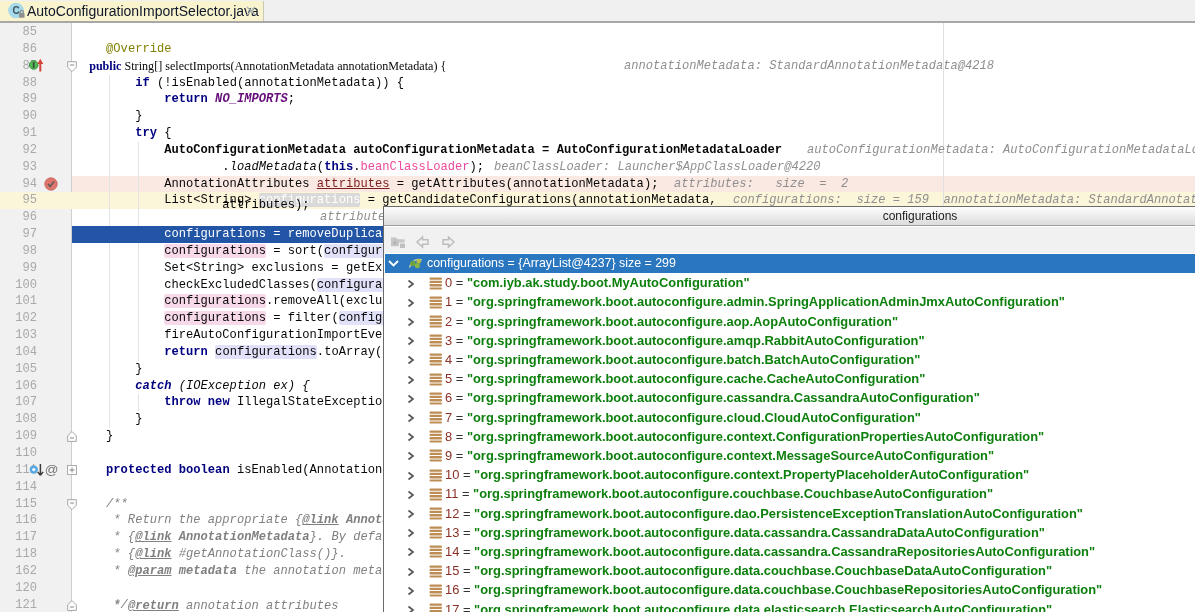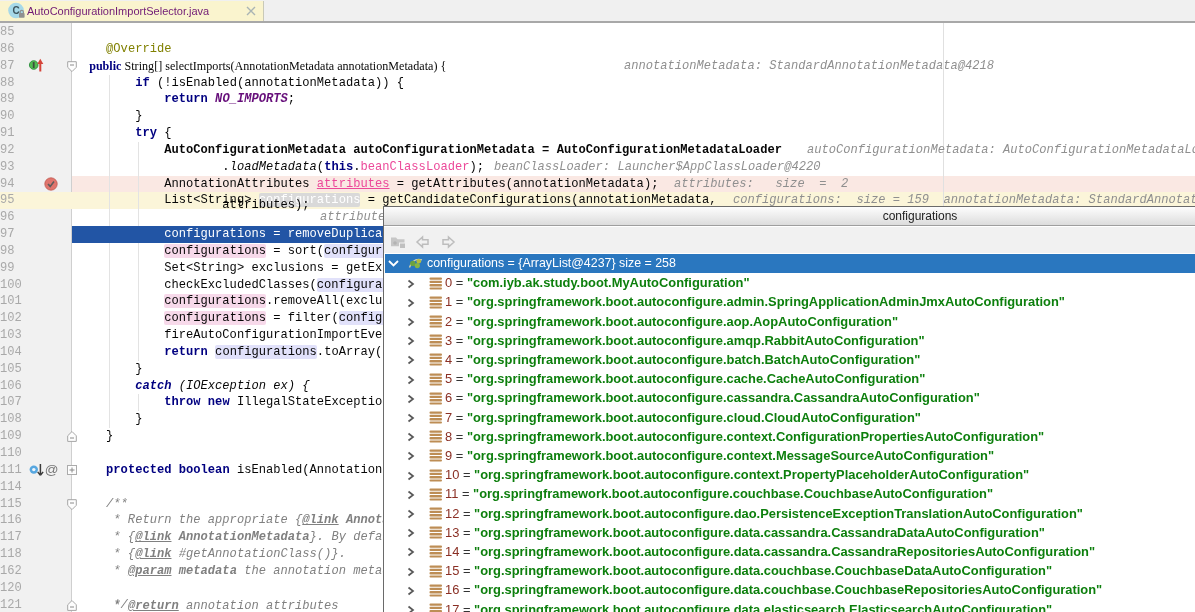--- a/index.html
+++ b/index.html
@@ -1,44 +1,44 @@
 <!DOCTYPE html>
 <html><head><meta charset="utf-8"><style>
 
 *{margin:0;padding:0;box-sizing:border-box}
 html,body{width:1195px;height:612px;overflow:hidden;background:#fff;position:relative;font-family:"Liberation Sans",sans-serif}
 .abs{position:absolute}
 .cl{position:absolute;left:77px;height:17px;white-space:pre;font-family:"Liberation Mono",monospace;font-size:12.1px;line-height:16.84px;color:#070707;letter-spacing:0.01px}
-.num{position:absolute;left:0;width:25px;font-family:"Liberation Mono",monospace;font-size:12.1px;line-height:16.84px;color:#a9a9a9}
+.num{position:absolute;left:12px;width:25px;text-align:right;font-family:"Liberation Mono",monospace;font-size:12.1px;line-height:16.84px;color:#a9a9a9}
 .kw{color:#000080}
 .ann{color:#808000}
 .const{color:#660E7A}
 .fld{color:#ec4899}
-.lnk{color:#ec4899;text-decoration:underline}
+.lnk{color:#7f1d1d;text-decoration:underline}
 .chipg{background:#d9d9d9;color:#fff;border-radius:2px}
 .pink{background:#f7d9ea;border-radius:2px}
 .lila{background:#e1e1fa;border-radius:2px}
 .jd{color:#808080;font-style:italic}
 .jtag{text-decoration:underline}
 .hint{position:absolute;white-space:pre;font-family:"Liberation Mono",monospace;font-style:italic;font-size:12.1px;line-height:16.84px;color:#8f8f8f}
 .pidx{font-size:12.9px;line-height:19.2px;color:#8a2f24}
 .peq{font-size:12.9px;line-height:19.2px;color:#333}
 .pstr{font-size:12.9px;line-height:19.2px;color:#0d7f0d;font-weight:bold}
 
 </style></head><body>
 <div class="abs" style="left:0;top:0;width:1195px;height:21.4px;background:#f0f0f0"></div>
 <div class="abs" style="left:0;top:0.5px;width:264px;height:20.9px;background:#faf4ce;border-right:1px solid #c9c9b8"></div>
 <div class="abs" style="left:0;top:21.4px;width:1195px;height:2px;background:#a8a8a8"></div>
 <svg class="abs" style="left:7px;top:2px" width="20" height="19" viewBox="0 0 20 19">
 <circle cx="9" cy="8.5" r="7.8" fill="#a6d9e9"></circle>
 <text x="9" y="12" font-size="10px" font-family="Liberation Sans" font-weight="bold" fill="#3d555e" text-anchor="middle">C</text>
 <rect x="12" y="11" width="5.6" height="4.8" rx="0.8" fill="#909090"></rect>
 <path d="M13.2 11.4 v-1.5 a1.6 1.6 0 0 1 3.2 0 v1.5" fill="none" stroke="#909090" stroke-width="1.2"></path>
 </svg>
-<div class="abs" style="left:27px;top:2.5px;font-size:11px;line-height:17px;color:#701a75">AutoConfigurationImportSelector.java</div>
+<div class="abs" style="left:27px;top:2.5px;font-size:14px;line-height:17px;color:#0f172a">AutoConfigurationImportSelector.java</div>
 <svg class="abs" style="left:245px;top:5px" width="12" height="12" viewBox="0 0 12 12">
 <path d="M2 2 L10 10 M10 2 L2 10" stroke="#aab4b4" stroke-width="1.4"></path>
   </svg>
 <div class="abs" style="left:0;top:23.4px;width:71px;height:588.6px;background:#f1f1f1"></div>
 <div class="abs" style="left:71px;top:23.4px;width:1px;height:588.6px;background:#cfcfcf"></div>
 <div class="abs" style="left:72px;top:175.56px;width:1123px;height:16.84px;background:#fae8e3"></div>
 <div class="abs" style="left:0;top:192.4px;width:1195px;height:16.84px;background:#fbf5d9"></div>
 <div class="abs" style="left:943px;top:23.4px;width:1px;height:182.6px;background:#e0e0e0"></div>
 <div class="abs" style="left:109px;top:74.52px;width:1px;height:353.64px;background:#e3e3e3"></div>
 <div class="abs" style="left:138px;top:141.88px;width:1px;height:84.20000000000002px;background:#e3e3e3"></div>
@@ -176,21 +176,21 @@
 <div class="abs" style="left:384.5px;top:254px;width:812px;height:19.2px;background:#2a77bf"></div>
 <svg class="abs" style="left:387px;top:259px" width="13" height="9" viewBox="0 0 13 9">
 <path d="M2 2 l4.5 4.5 L11 2" fill="none" stroke="#fff" stroke-width="1.8"></path>
   </svg>
 <svg class="abs" style="left:408px;top:257px" width="15" height="13" viewBox="0 0 15 13">
 <path d="M1.5 10.5 C4 3 9 1.5 14 2.8" fill="none" stroke="#cfcfae" stroke-width="1.3"></path>
 <circle cx="4.8" cy="6.4" r="2.7" fill="#6da23f"></circle>
 <circle cx="9.3" cy="8.6" r="2.6" fill="#88b545"></circle>
 <circle cx="10.8" cy="4.2" r="2.3" fill="#b9bc3e"></circle>
 </svg>
-<div class="abs" style="left:427px;top:254px;font-size:12.4px;line-height:19.2px;color:#fff">configurations = {ArrayList@4237}  size = 258</div>
+<div class="abs" style="left:427px;top:254px;font-size:12.4px;line-height:19.2px;color:#fff">configurations = {ArrayList@4237}  size = 299</div>
 <svg class="abs" style="left:406px;top:278.5px" width="10" height="10" viewBox="0 0 10 10">
 <path d="M2.5 1.5 L7 5 l-4.5 3.5" fill="none" stroke="#585858" stroke-width="1.7"></path>
   </svg>
 <svg class="abs" style="left:428.5px;top:276.59999999999997px" width="14" height="13" viewBox="0 0 14 13">
 <rect x="0.5" y="0.5" width="12.5" height="2.3" rx="1" fill="#bd8d55"></rect>
 <rect x="0.5" y="3.8" width="12.5" height="2.3" rx="1" fill="#bd8d55"></rect>
 <rect x="0.5" y="7.1" width="12.5" height="2.3" rx="1" fill="#bd8d55"></rect>
 <rect x="0.5" y="10.4" width="12.5" height="2.1" rx="1" fill="#bd8d55"></rect>
 </svg>
 <div class="abs" style="left:445px;top:273.2px;white-space:pre"><span class="pidx">0</span><span class="peq"> = </span><span class="pstr">"com.iyb.ak.study.boot.MyAutoConfiguration"</span></div>

